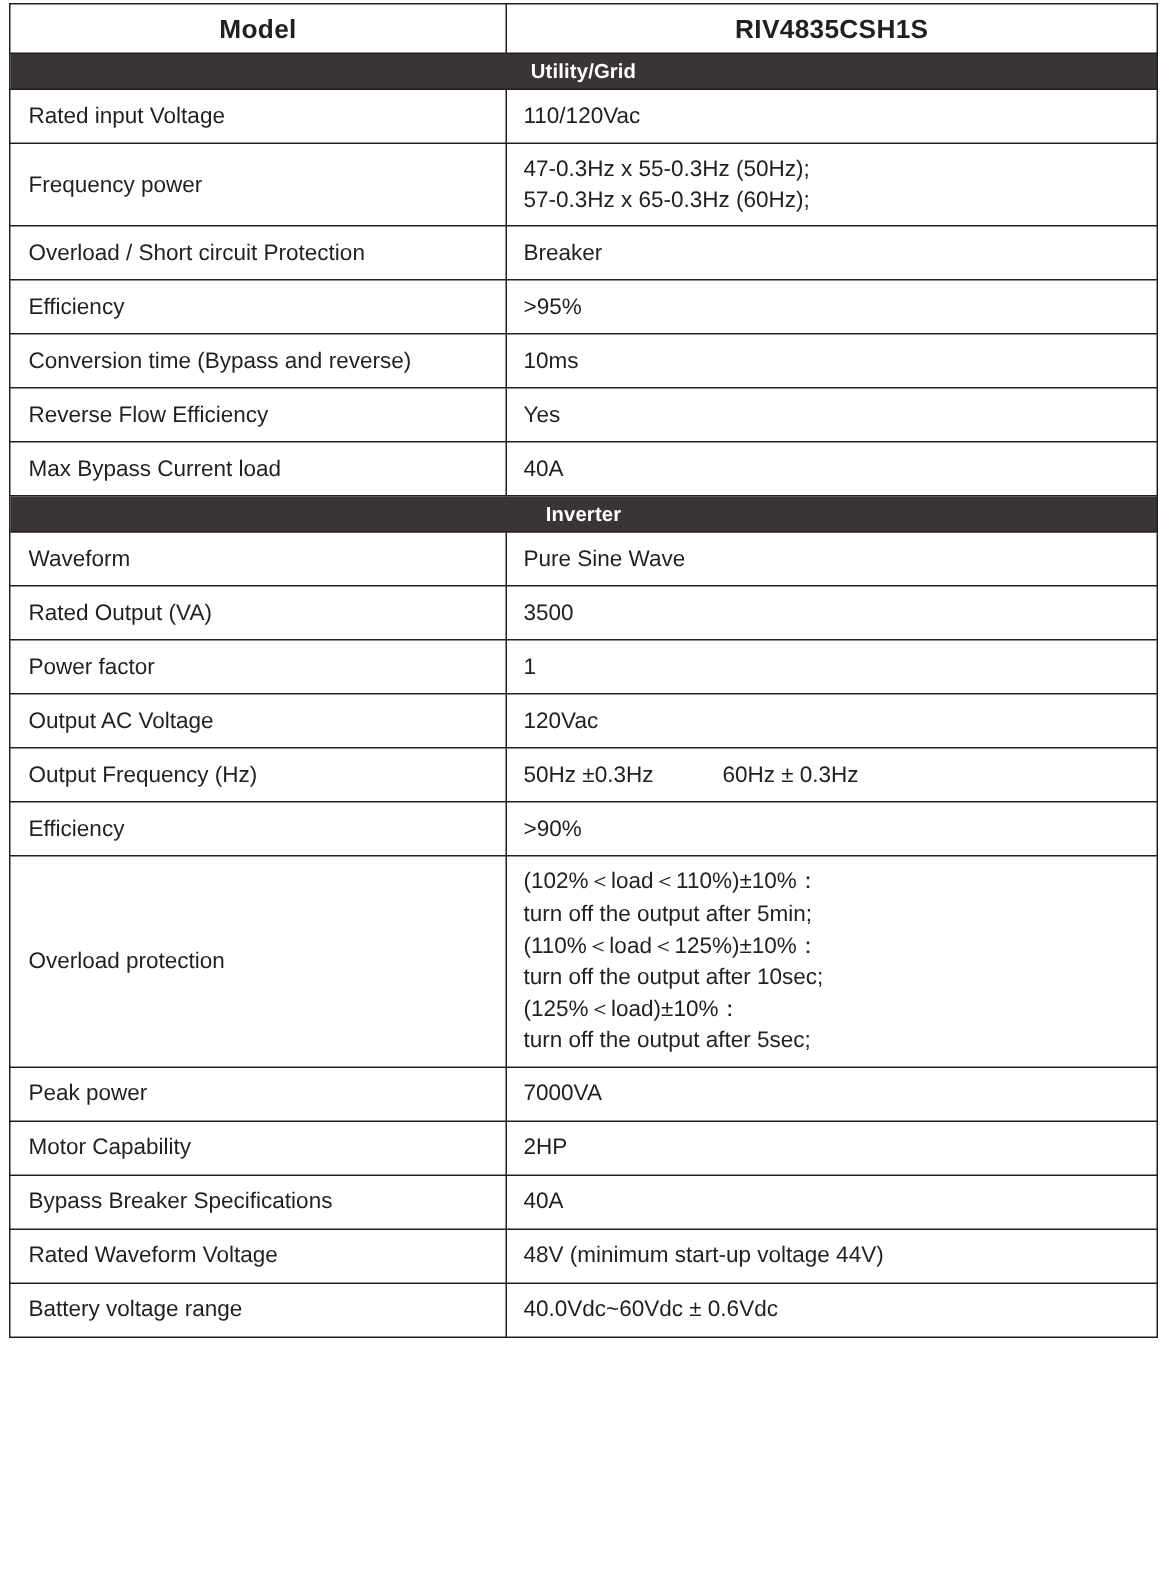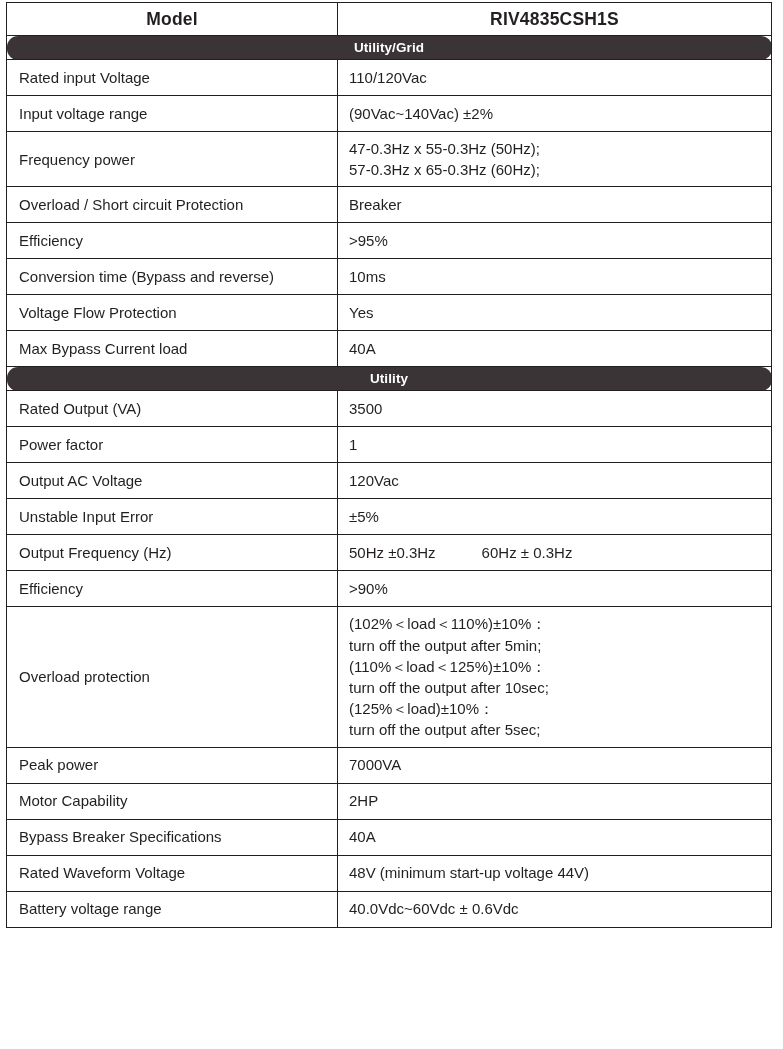--- a/index.html
+++ b/index.html
@@ -54,21 +54,20 @@
     color: #ffffff;
     text-align: center;
     font-weight: bold;
     font-size: 13.5px;
     height: 23px;
     border-left: 1.6px solid #3a3436;
     border-right: 1.6px solid #3a3436;
     border-top: 1px solid #231f20;
     border-bottom: 1px solid #231f20;
     letter-spacing: 0.1px;
-    border-radius: 11px;
   }
 
   
   .row-data td {
     font-size: 15px;
     height: 35px;
     line-height: 1.28;
   }
   .row-data td.cell-label {
     padding-left: 12px;
@@ -108,26 +107,20 @@
         </tr>
         <tr class="row-section">
           <td colspan="2">Utility/Grid</td>
         </tr>
         <tr class="row-data">
           <td class="cell-label">Rated input Voltage</td>
           <td class="cell-value">
             <span class="val-line">110/120Vac</span>
           </td>
         </tr>
-        <tr class="row-data">
-          <td class="cell-label">Input voltage range</td>
-          <td class="cell-value">
-            <span class="val-line">(90Vac~140Vac) ±2%</span>
-          </td>
-        </tr>
         <tr class="row-data row-tall">
           <td class="cell-label">Frequency power</td>
           <td class="cell-value">
             <span class="val-line">47-0.3Hz x 55-0.3Hz (50Hz);</span>
             <span class="val-line">57-0.3Hz x 65-0.3Hz (60Hz);</span>
           </td>
         </tr>
         <tr class="row-data">
           <td class="cell-label">Overload / Short circuit Protection</td>
           <td class="cell-value">
@@ -140,56 +133,56 @@
             <span class="val-line">&gt;95%</span>
           </td>
         </tr>
         <tr class="row-data">
           <td class="cell-label">Conversion time (Bypass and reverse)</td>
           <td class="cell-value">
             <span class="val-line">10ms</span>
           </td>
         </tr>
         <tr class="row-data">
-          <td class="cell-label">Voltage Flow Protection</td>
+          <td class="cell-label">Reverse Flow Efficiency</td>
           <td class="cell-value">
             <span class="val-line">Yes</span>
           </td>
         </tr>
         <tr class="row-data">
           <td class="cell-label">Max Bypass Current load</td>
           <td class="cell-value">
             <span class="val-line">40A</span>
           </td>
         </tr>
         <tr class="row-section">
-          <td colspan="2">Utility</td>
+          <td colspan="2">Inverter</td>
+        </tr>
+        <tr class="row-data">
+          <td class="cell-label">Waveform</td>
+          <td class="cell-value">
+            <span class="val-line">Pure Sine Wave</span>
+          </td>
         </tr>
         <tr class="row-data">
           <td class="cell-label">Rated Output  (VA)</td>
           <td class="cell-value">
             <span class="val-line">3500</span>
           </td>
         </tr>
         <tr class="row-data">
           <td class="cell-label">Power factor</td>
           <td class="cell-value">
             <span class="val-line">1</span>
           </td>
         </tr>
         <tr class="row-data">
           <td class="cell-label">Output AC Voltage</td>
           <td class="cell-value">
             <span class="val-line">120Vac</span>
-          </td>
-        </tr>
-        <tr class="row-data">
-          <td class="cell-label">Unstable Input Error</td>
-          <td class="cell-value">
-            <span class="val-line">±5%</span>
           </td>
         </tr>
         <tr class="row-data">
           <td class="cell-label">Output Frequency (Hz)</td>
           <td class="cell-value"><span>50Hz ±0.3Hz</span><span class="gap-wide"></span><span>60Hz ± 0.3Hz</span></td>
         </tr>
         <tr class="row-data">
           <td class="cell-label">Efficiency</td>
           <td class="cell-value">
             <span class="val-line">&gt;90%</span>

